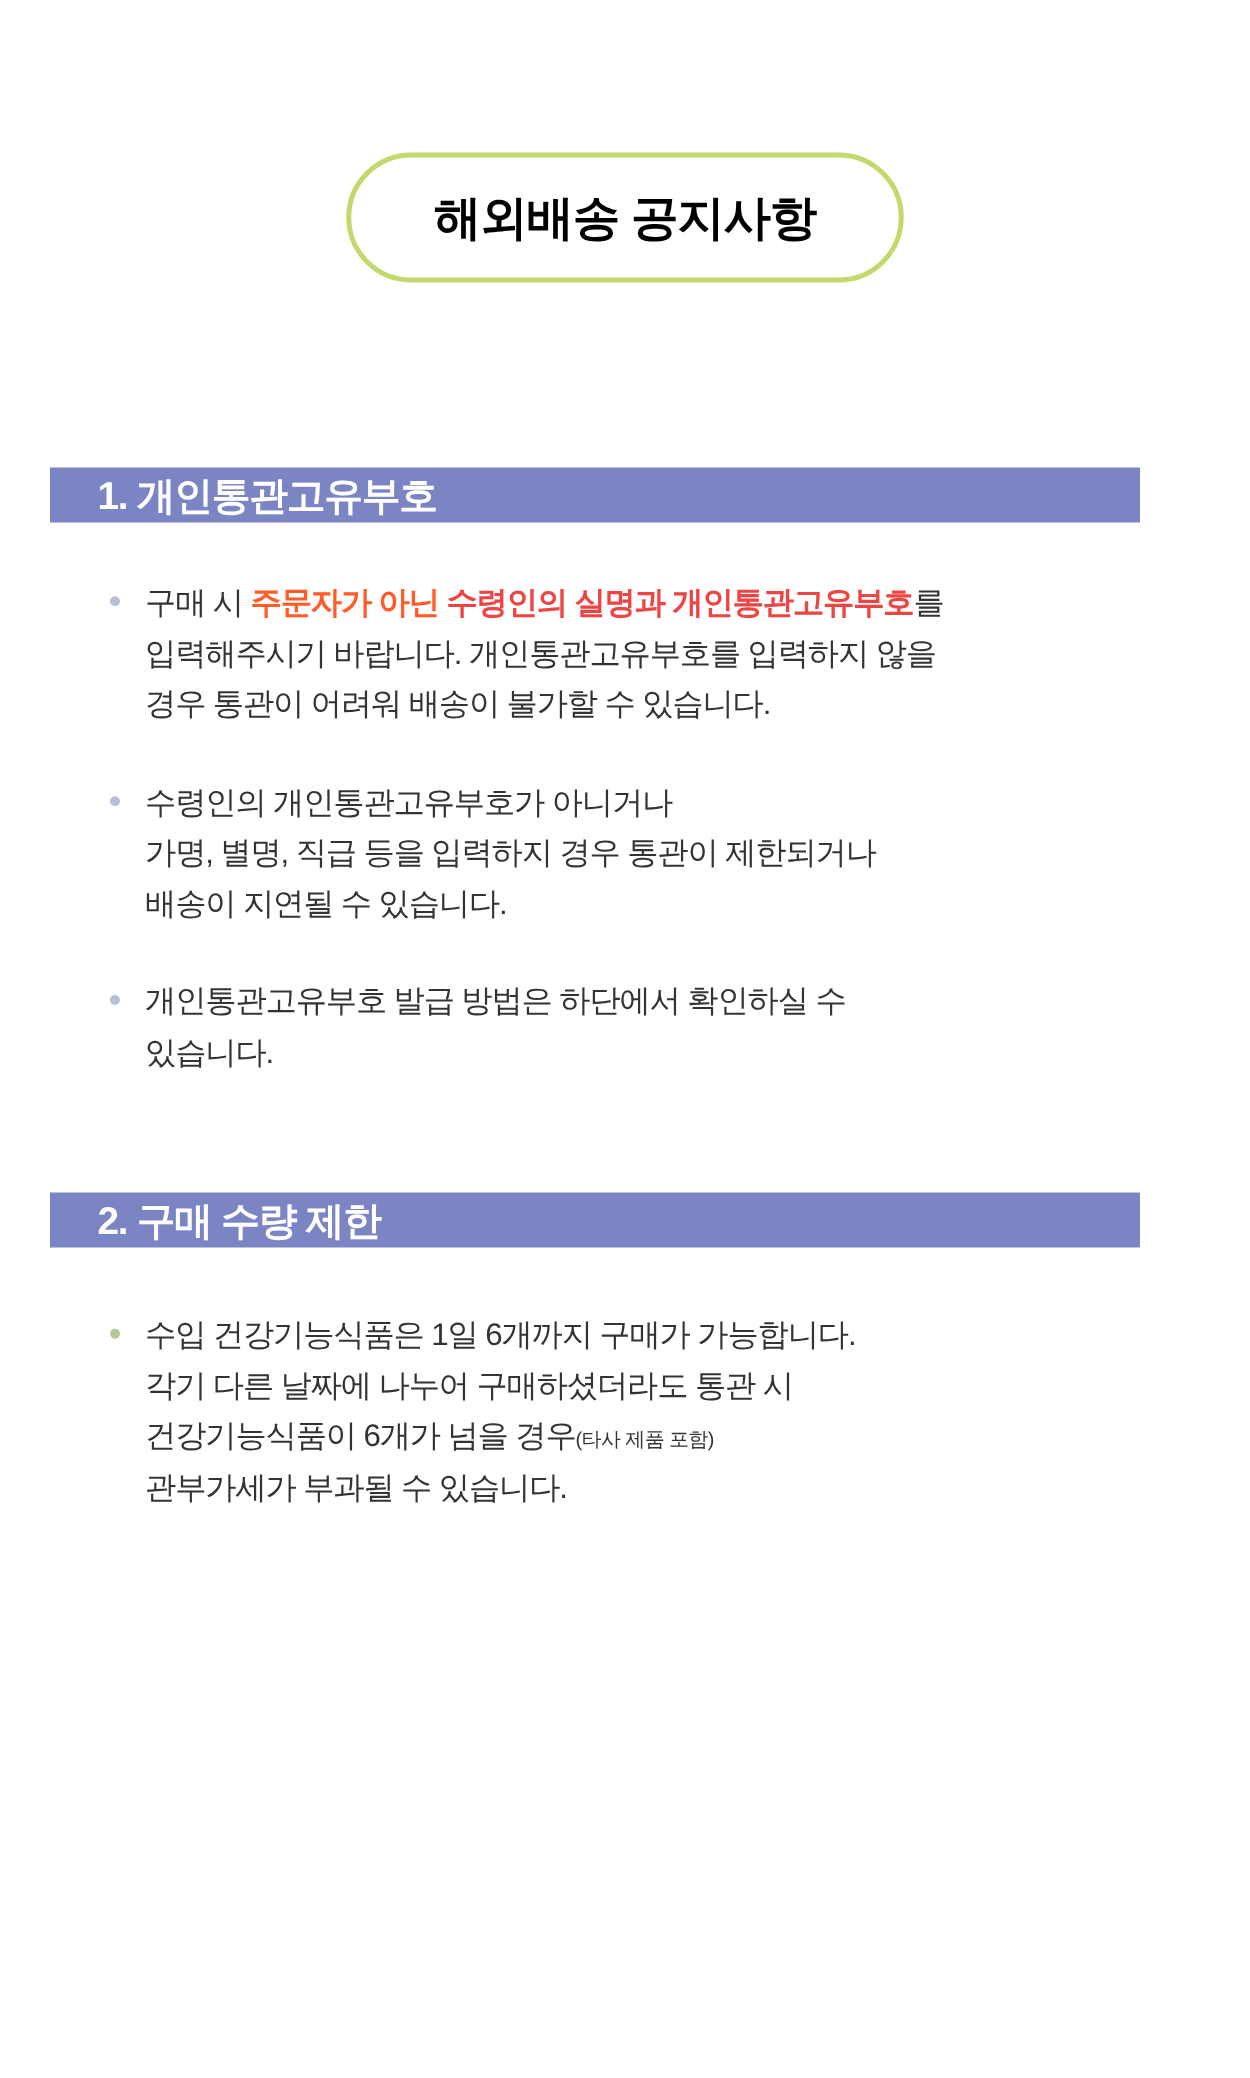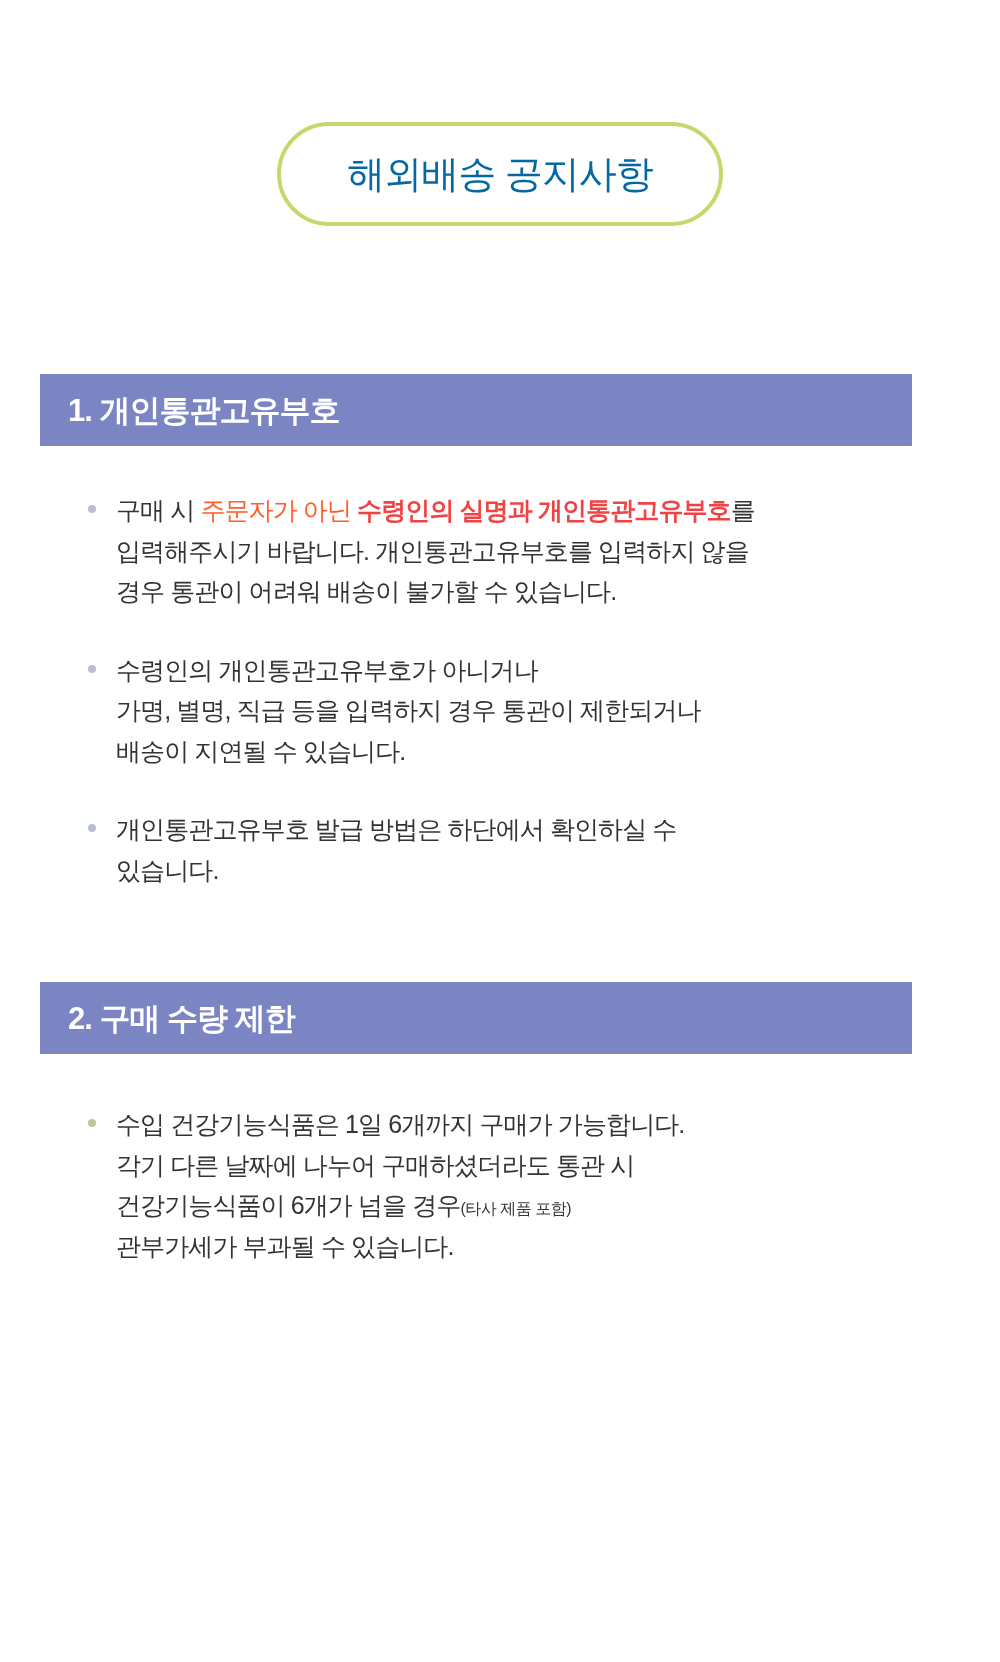--- a/index.html
+++ b/index.html
@@ -34,36 +34,36 @@
     width: 446px;
     height: 104px;
     display: flex;
     align-items: center;
     justify-content: center;
     box-sizing: border-box;
     background: #ffffff;
   }
   .title-pill .title-text {
     font-size: 38px;
-    font-weight: normal;
+    font-weight: bold;
     letter-spacing: -1px;
-    color: #0369a1;
+    color: #000000;
   }
 
   
   .section {
     margin-top: 0;
   }
   .sec-bar {
     background: #7b85c4;
-    height: 72px;
+    height: 44px;
     display: flex;
     align-items: center;
     box-sizing: border-box;
-    padding-left: 28px;
+    padding-left: 38px;
     margin-left: 40px;
     margin-right: 88px;
   }
   .sec-bar .sec-title {
     color: #ffffff;
     font-size: 31px;
     font-weight: bold;
     letter-spacing: -1px;
     line-height: 1;
   }
@@ -100,21 +100,21 @@
 
   .bullet .line {
     font-size: 25px;
     line-height: 1.62;
     letter-spacing: -0.9px;
     color: #333333;
     white-space: nowrap;
   }
   .bullet .line .em-red {
     color: #ff5c28;
-    font-weight: normal;
+    font-weight: bold;
   }
   .bullet .line .small {
     font-size: 16px;
     letter-spacing: -0.5px;
   }
 </style>
 </head>
 <body>
 
 <div class="page">

